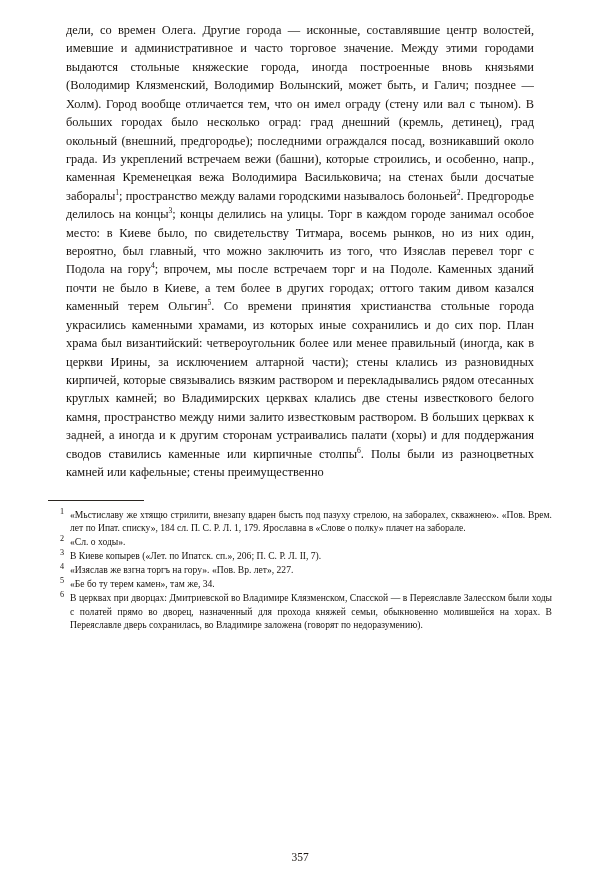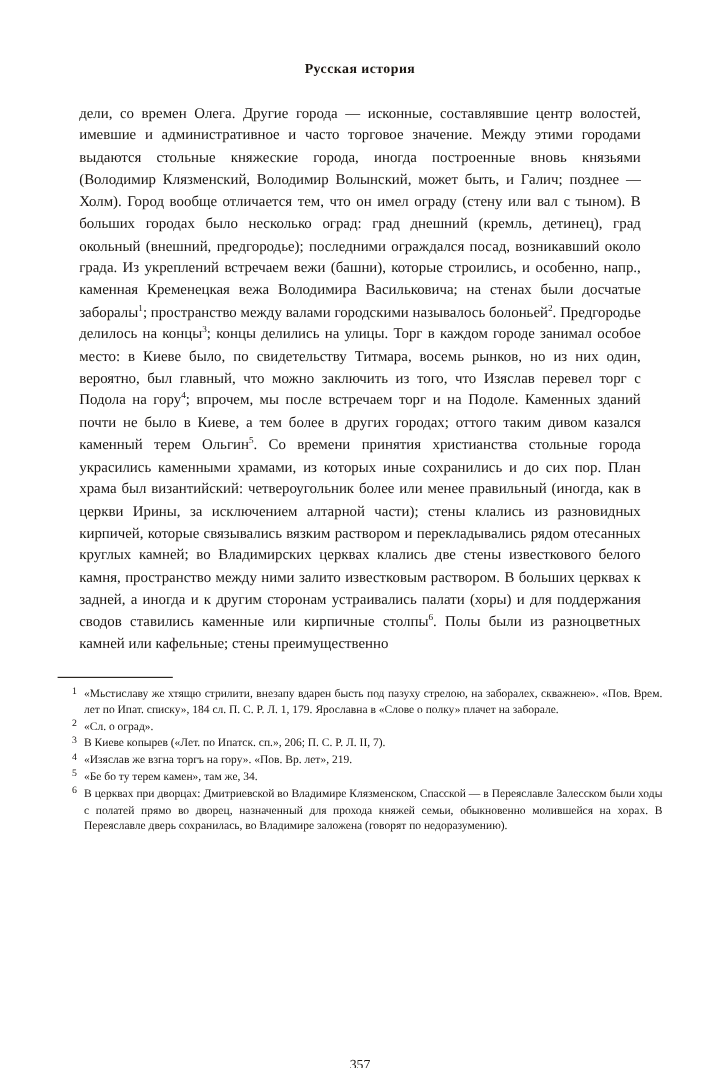--- a/index.html
+++ b/index.html
@@ -91,44 +91,43 @@
     text-align: center;
     font-size: 11.5px;
     color: #1b1611;
   }
 </style>
 </head>
 <body>
 
 <div class="page">
 
-  <div class="running-head">Русская история</div>
 
   <div class="body-block">
     <p><span>дели, со времен Олега. Другие города — исконные, составлявшие центр волостей, имевшие и административное и часто торговое значение. Между этими городами выдаются стольные княжеские города, иногда построенные вновь князьями (Володимир Клязменский, Володимир Волынский, может быть, и Галич; позднее — Холм). Город вообще отличается тем, что он имел ограду (стену или вал с тыном). В больших городах было несколько оград: град днешний (кремль, детинец), град окольный (внешний, предгородье); последними ограждался посад, возникавший около града. Из укреплений встречаем вежи (башни), которые строились, и особенно, напр., каменная Кременецкая вежа Володимира Васильковича; на стенах были досчатые заборалы</span><sup>1</sup><span>; пространство между валами городскими называлось болоньей</span><sup>2</sup><span>. Предгородье делилось на концы</span><sup>3</sup><span>; концы делились на улицы. Торг в каждом городе занимал особое место: в Киеве было, по свидетельству Титмара, восемь рынков, но из них один, вероятно, был главный, что можно заключить из того, что Изяслав перевел торг с Подола на гору</span><sup>4</sup><span>; впрочем, мы после встречаем торг и на Подоле. Каменных зданий почти не было в Киеве, а тем более в других городах; оттого таким дивом казался каменный терем Ольгин</span><sup>5</sup><span>. Со времени принятия христианства стольные города украсились каменными храмами, из которых иные сохранились и до сих пор. План храма был византийский: четвероугольник более или менее правильный (иногда, как в церкви Ирины, за исключением алтарной части); стены клались из разновидных кирпичей, которые связывались вязким раствором и перекладывались рядом отесанных круглых камней; во Владимирских церквах клались две стены известкового белого камня, пространство между ними залито известковым раствором. В больших церквах к задней, а иногда и к другим сторонам устраивались палати (хоры) и для поддержания сводов ставились каменные или кирпичные столпы</span><sup>6</sup><span>. Полы были из разноцветных камней или кафельные; стены преимущественно</span></p>
   </div>
 
   <div class="rule"></div>
 
   <div class="footnotes">
     <div class="fn fn-multiline">
       <span class="fn-num">1</span>
       <span class="fn-text">«Мьстиславу же хтящю стрилити, внезапу вдарен бысть под пазуху стрелою, на заборалех, скважнею». «Пов. Врем. лет по Ипат. списку», 184 сл. П. С. Р. Л. 1, 179. Ярославна в «Слове о полку» плачет на заборале.</span>
     </div>
     <div class="fn">
       <span class="fn-num">2</span>
-      <span class="fn-text">«Сл. о оград».</span>
+      <span class="fn-text">«Сл. о ходы».</span>
     </div>
     <div class="fn">
       <span class="fn-num">3</span>
       <span class="fn-text">В Киеве копырев («Лет. по Ипатск. сп.», 206; П. С. Р. Л. II, 7).</span>
     </div>
     <div class="fn">
       <span class="fn-num">4</span>
-      <span class="fn-text">«Изяслав же взгна торгъ на гору». «Пов. Вр. лет», 219.</span>
+      <span class="fn-text">«Изяслав же взгна торгъ на гору». «Пов. Вр. лет», 227.</span>
     </div>
     <div class="fn">
       <span class="fn-num">5</span>
       <span class="fn-text">«Бе бо ту терем камен», там же, 34.</span>
     </div>
     <div class="fn fn-multiline">
       <span class="fn-num">6</span>
       <span class="fn-text">В церквах при дворцах: Дмитриевской во Владимире Клязменском, Спасской — в Переяславле Залесском были ходы с полатей прямо во дворец, назначенный для прохода княжей семьи, обыкновенно молившейся на хорах. В Переяславле дверь сохранилась, во Владимире заложена (говорят по недоразумению).</span>
     </div>
   </div>

